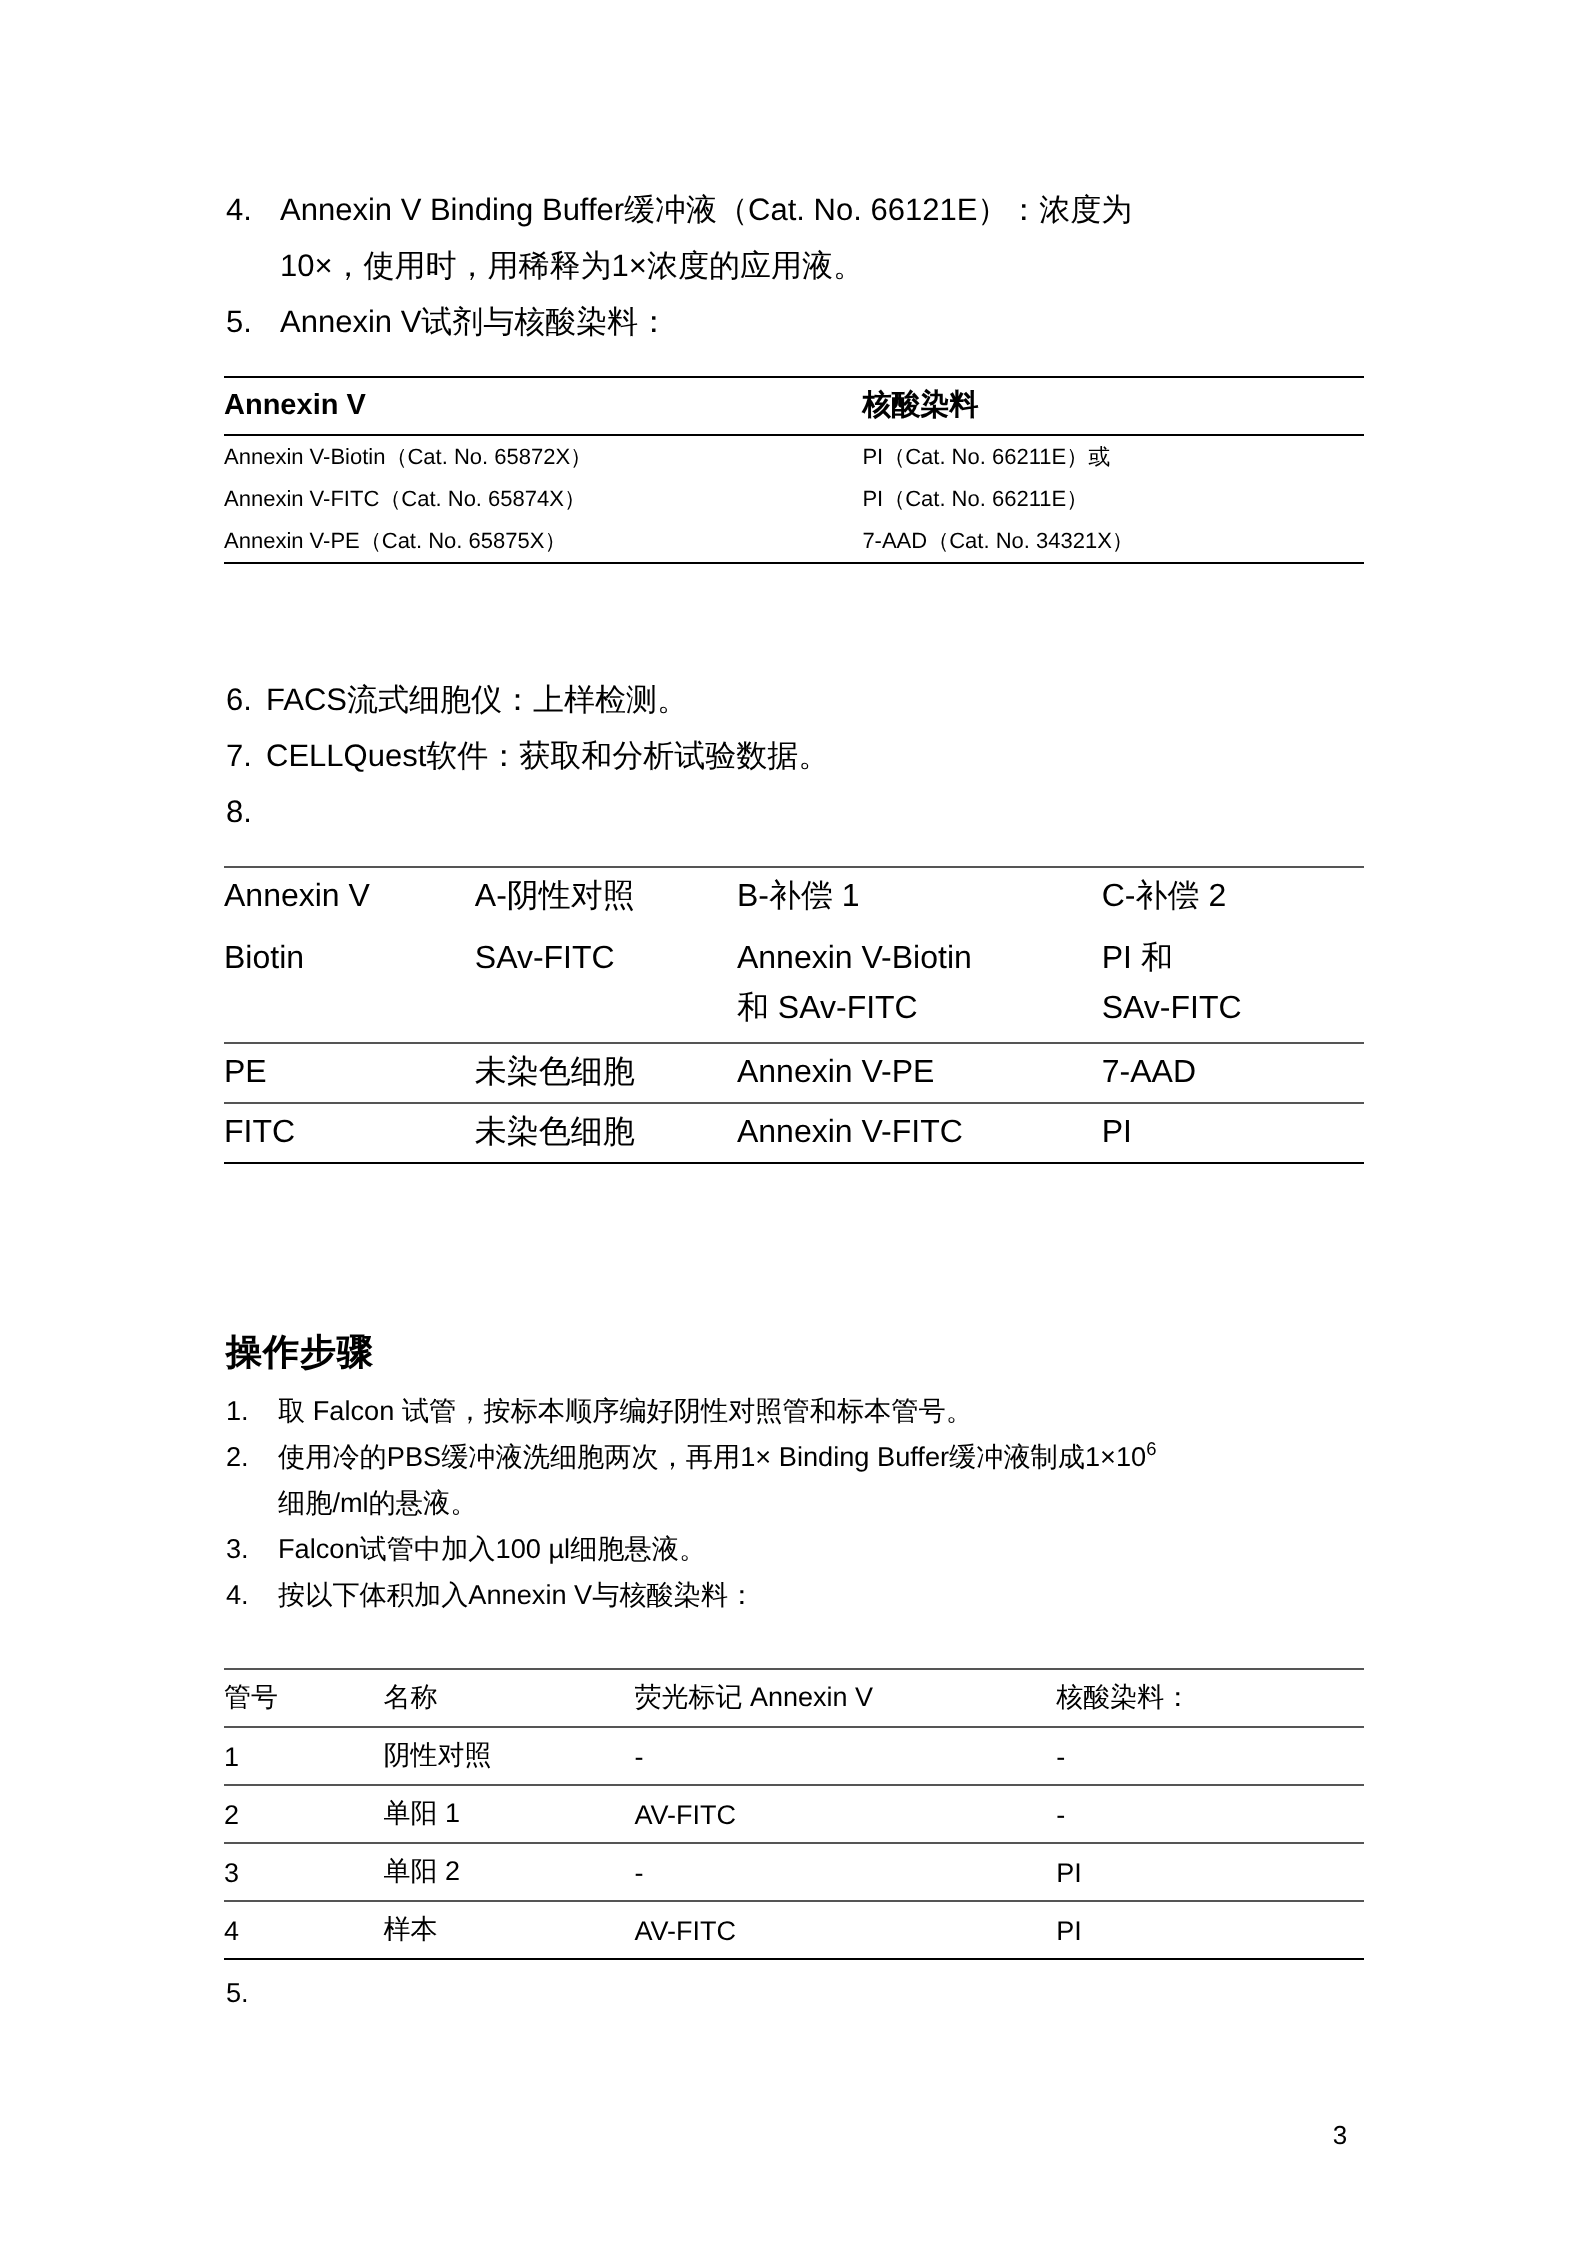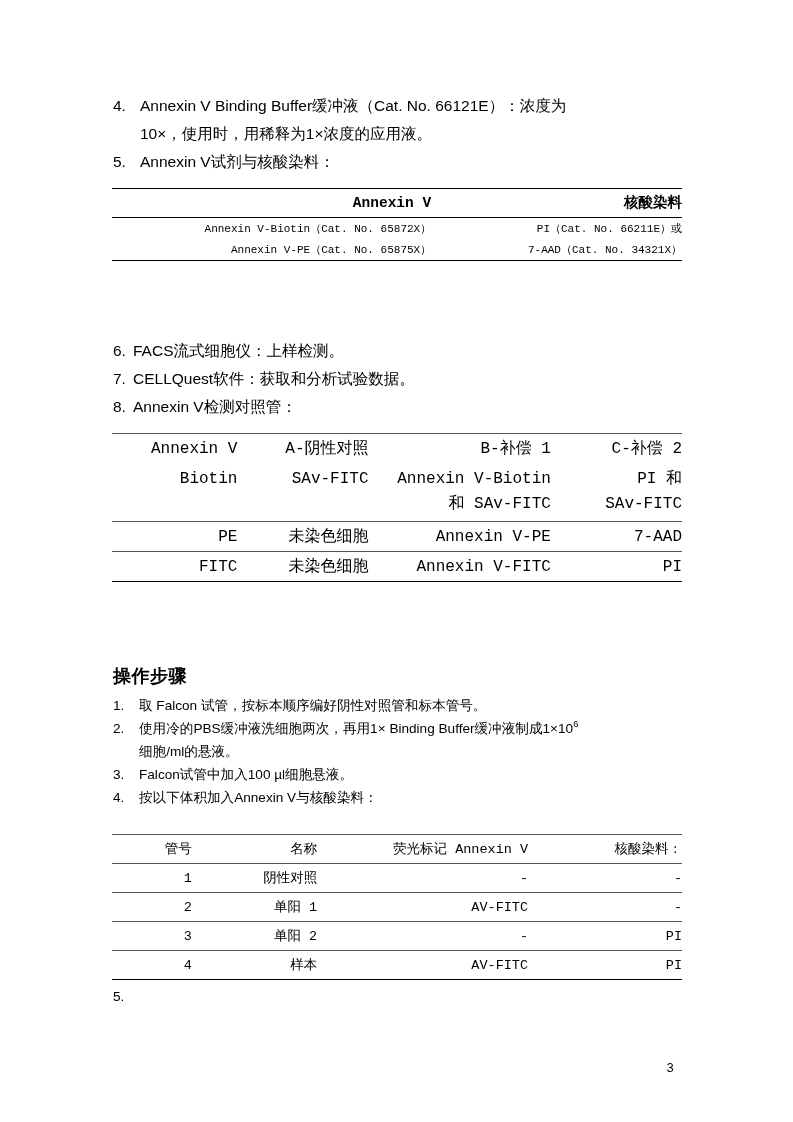--- a/index.html
+++ b/index.html
@@ -60,24 +60,23 @@
   }
 
   
   table.doc {
     position: absolute;
     border-collapse: collapse;
     font-size: 14.5px;
   }
   table.doc td, table.doc th {
     padding: 2px 2px;
-    text-align: right;
+    text-align: left;
     font-weight: normal;
     vertical-align: middle;
-    font-family: Liberation Mono, monospace;
   }
   .rule-top   { border-top: 1.6px solid #000; }
   .rule-thin  { border-top: 1.1px solid #555; }
   .rule-bot   { border-bottom: 1.6px solid #000; }
 
   
   #table-reagents {
     left: 112px;
     top: 188px;
     width: 570px;
@@ -194,39 +193,42 @@
       <tr class="rule-top">
         <th style="width:56%;" class="rule-bot">Annexin V</th>
         <th style="width:44%;" class="rule-bot">核酸染料</th>
       </tr>
     </thead>
     <tbody>
       <tr>
         <td>Annexin V-Biotin（Cat. No. 65872X）</td>
         <td>PI（Cat. No. 66211E）或</td>
       </tr>
+      <tr>
+        <td>Annexin V-FITC（Cat. No. 65874X）</td>
+        <td>PI（Cat. No. 66211E）</td>
+      </tr>
       <tr class="rule-bot">
         <td>Annexin V-PE（Cat. No. 65875X）</td>
         <td>7-AAD（Cat. No. 34321X）</td>
       </tr>
     </tbody>
   </table>
 
   <div class="list-b" style="top:337px;">
     <div class="li">
       <div class="num">6.</div>
       <div class="body">FACS流式细胞仪：上样检测。</div>
     </div>
     <div class="li">
       <div class="num">7.</div>
       <div class="body">CELLQuest软件：获取和分析试验数据。</div>
     </div>
     <div class="li">
       <div class="num">8.</div>
-      <div class="body">Annexin V检测对照管：</div>
     </div>
   </div>
 
   <table class="doc" id="table-controls">
     <thead>
       <tr class="rule-top">
         <td style="width:22%;" class="rule-thin">Annexin V</td>
         <td style="width:23%;" class="rule-thin">A-阴性对照</td>
         <td style="width:32%;" class="rule-thin">B-补偿 1</td>
         <td style="width:23%;" class="rule-thin">C-补偿 2</td>

